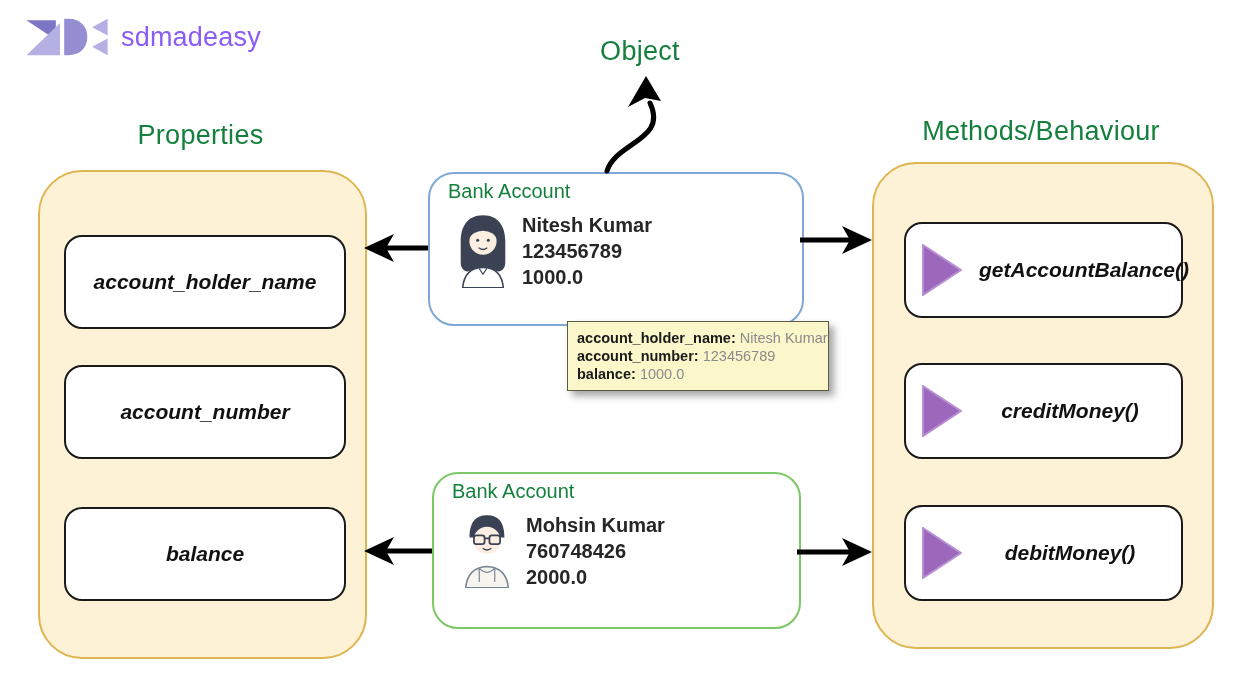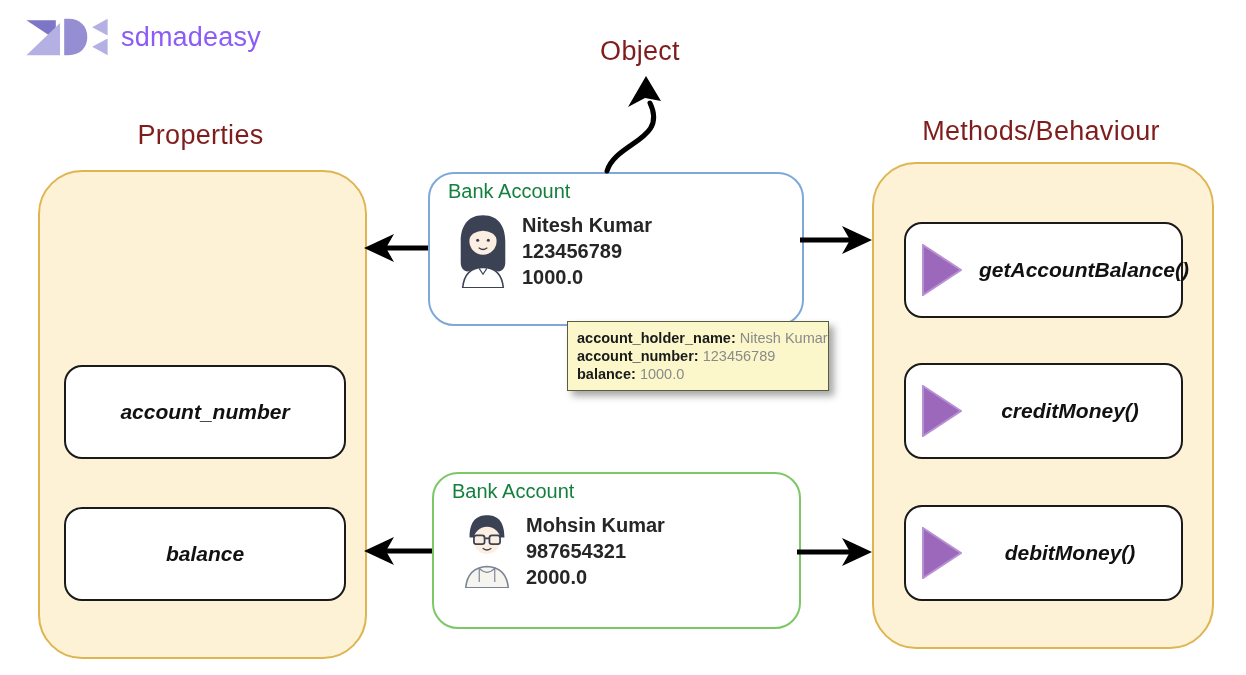--- a/index.html
+++ b/index.html
@@ -4,21 +4,21 @@
 <style>
   html,body{margin:0;padding:0;background:#ffffff;}
   #stage{
     position:relative;width:1246px;height:675px;background:#ffffff;
     font-family:"Liberation Sans",sans-serif;overflow:hidden;
   }
   
   .brand{position:absolute;left:25px;top:12px;display:flex;align-items:center;gap:12px;}
   .brand-name{font-size:27px;color:#8b5cf6;font-weight:500;letter-spacing:0.2px;}
   
-  .heading{position:absolute;font-size:27px;color:#7f1d1d;text-align:center;letter-spacing:0.3px;}
+  .heading{position:absolute;font-size:27px;color:#15803d;text-align:center;letter-spacing:0.3px;}
   #h-object{left:560px;top:36px;width:160px;}
   #h-properties{left:38px;top:120px;width:325px;}
   #h-methods{left:872px;top:116px;width:338px;}
   
   .panel{
     position:absolute;background:#fdf2d5;border:2px solid #dfb552;border-radius:44px;
   }
   #panel-properties{left:38px;top:170px;width:325px;height:485px;}
   #panel-methods{left:872px;top:162px;width:338px;height:483px;}
   .pill{
@@ -62,20 +62,23 @@
       <polygon points="118,32 118,56 96,44" fill="#b5b0e4"></polygon>
     </svg>
     <span class="brand-name">sdmadeasy</span>
   </div>
 
   <div class="heading" id="h-object">Object</div>
   <div class="heading" id="h-properties">Properties</div>
   <div class="heading" id="h-methods">Methods/Behaviour</div>
 
   <div class="panel" id="panel-properties">
+    <div class="pill prop-pill" style="top:63px">
+      <span>account_holder_name</span>
+    </div>
     <div class="pill prop-pill" style="top:335px">
       <span>balance</span>
     </div>
     <div class="pill prop-pill" style="top:193px">
       <span>account_number</span>
     </div>
   </div>
 
   <div class="panel" id="panel-methods">
     <div class="pill method-pill" style="top:58px">
@@ -124,21 +127,21 @@
       <circle cx="32" cy="29" r="14" fill="#fdeee2"></circle>
       <rect x="18.5" y="24" width="11" height="9" rx="2.5" fill="none" stroke="#3a4254" stroke-width="1.8"></rect>
       <rect x="34.5" y="24" width="11" height="9" rx="2.5" fill="none" stroke="#3a4254" stroke-width="1.8"></rect>
       <line x1="29.5" y1="27" x2="34.5" y2="27" stroke="#3a4254" stroke-width="1.8"></line>
       <path d="M28,37.5 Q32,40.5 36,37.5" stroke="#3a4254" stroke-width="1.4" fill="none" stroke-linecap="round"></path>
       <path d="M10,78 Q12,57 32,56 Q52,57 54,78 Z" fill="#f6f4ef" stroke="#7a8494" stroke-width="1.6"></path>
       <path d="M24,58 Q32,66 40,58 L40,72 M24,58 L24,72" fill="none" stroke="#7a8494" stroke-width="1.2"></path>
     </svg>
     <div class="card-details">
       <div>Mohsin Kumar</div>
-      <div>987654321</div>
+      <div>760748426</div>
       <div>2000.0</div>
     </div>
   </div>
 
   <div class="tooltip">
     <div>
       <b>account_holder_name:</b>
       <span>Nitesh Kumar</span>
     </div>
     <div>

